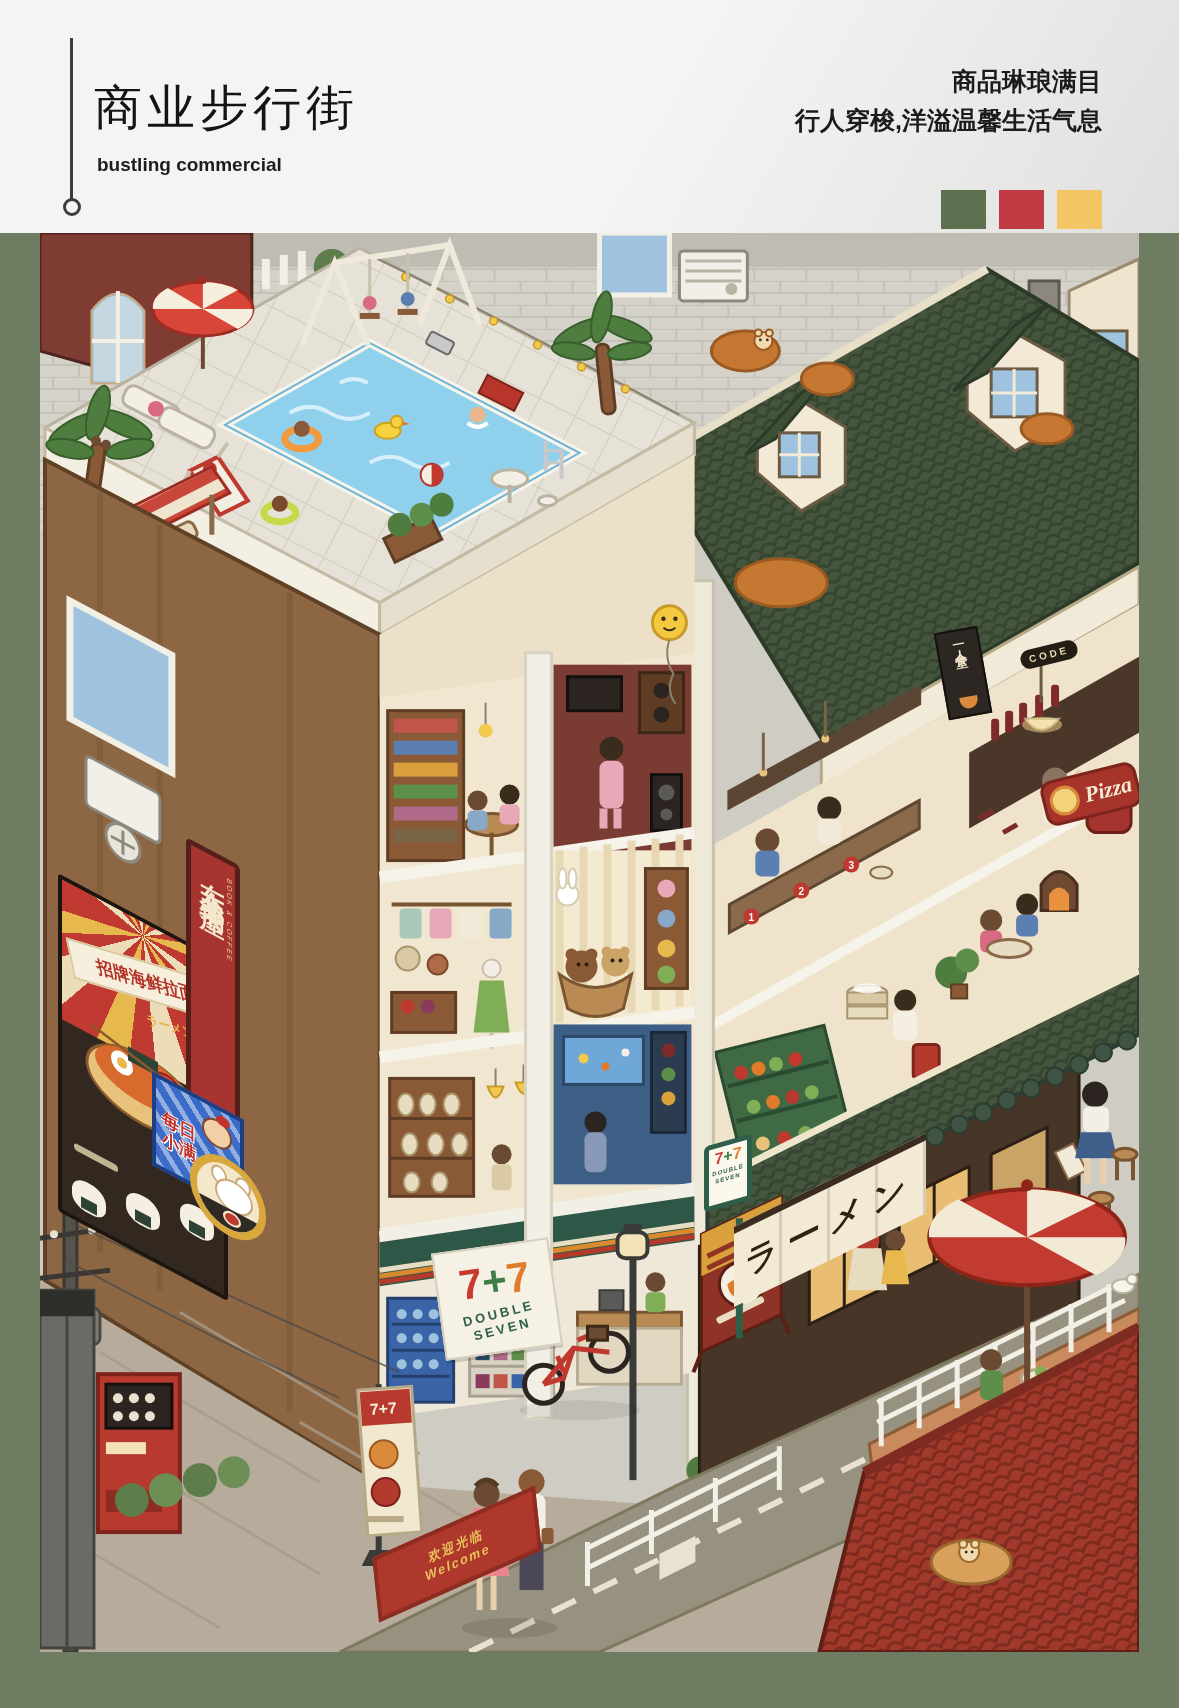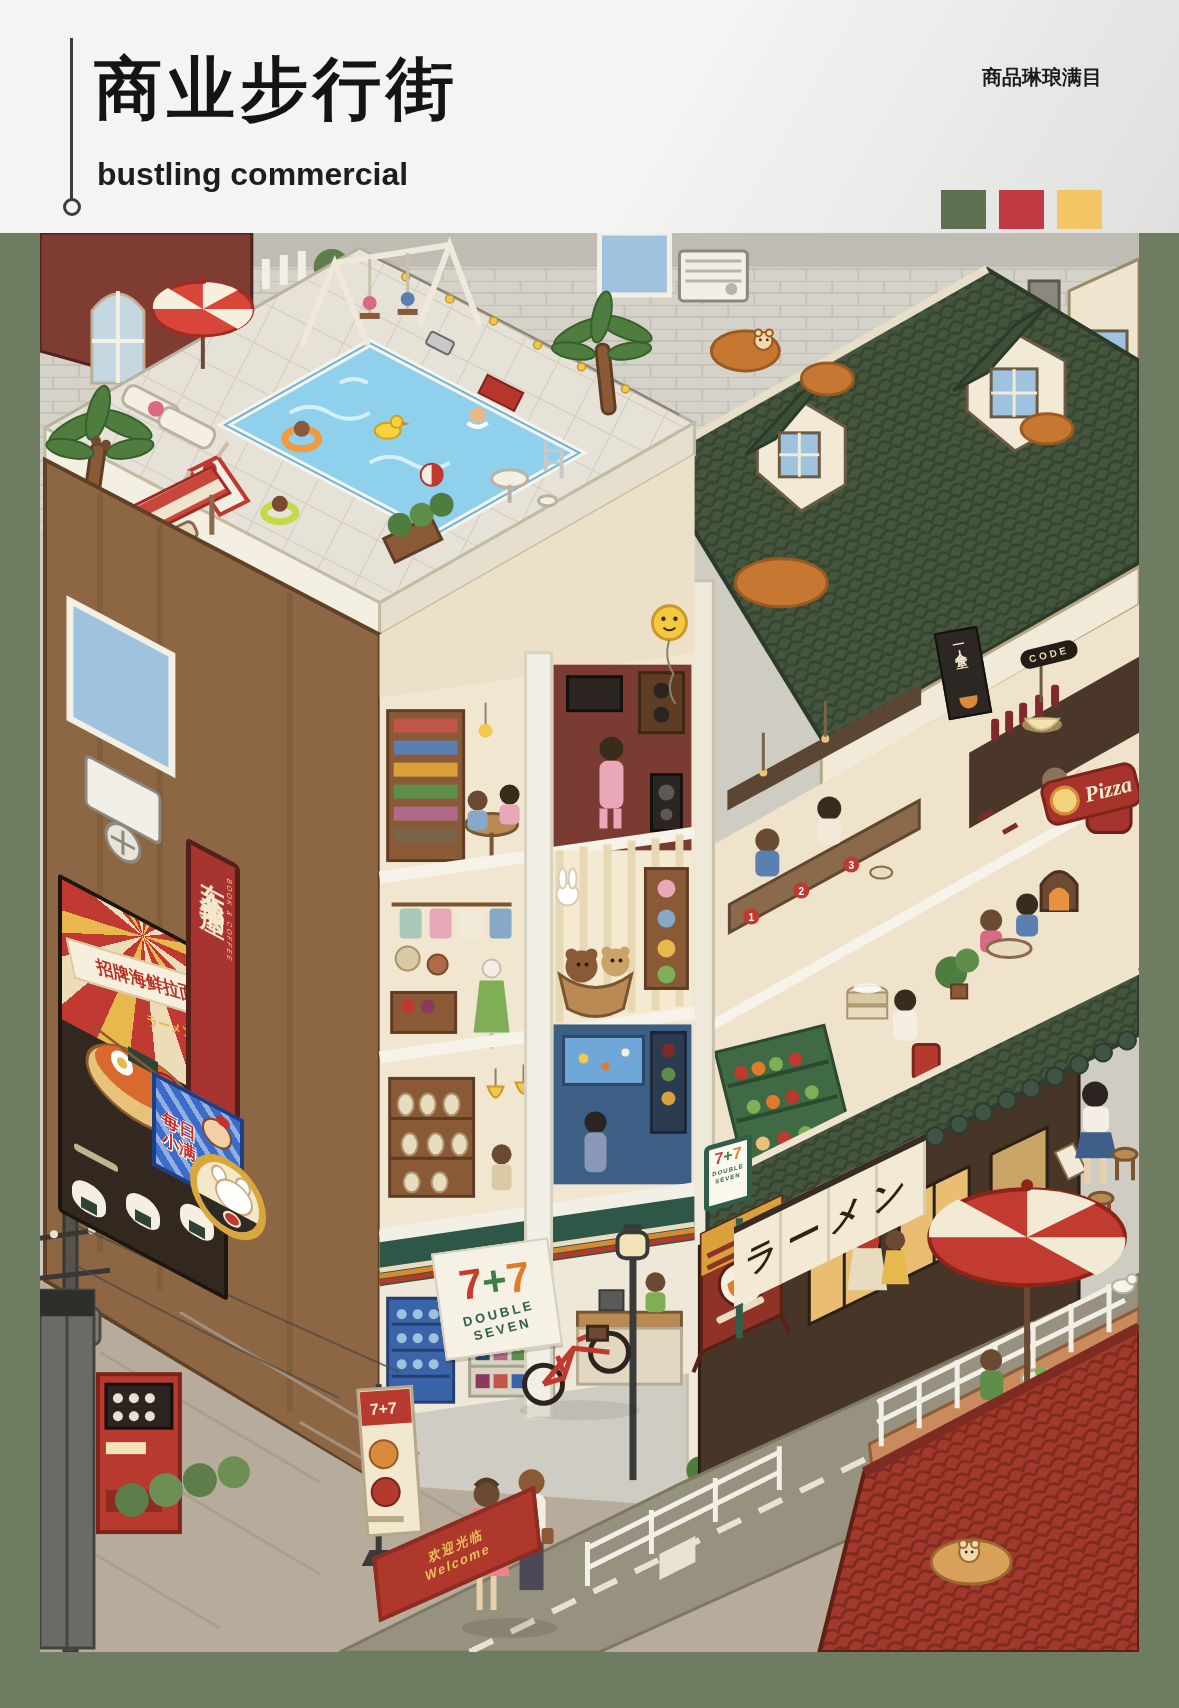--- a/index.html
+++ b/index.html
@@ -4,25 +4,25 @@
 <style>
   html,body{margin:0;padding:0;background:#6e7d61;}
   .page{position:relative;width:1179px;height:1708px;background:#6e7d61;overflow:hidden;
         font-family:"Liberation Sans",sans-serif;}
   
   .header{position:absolute;left:0;top:0;width:1179px;height:233px;
           background:linear-gradient(120deg,#f4f4f3 55%,#e9e9e7 80%,#dfdfdd);}
   .h-line{position:absolute;left:70px;top:38px;width:3px;height:162px;background:#3c3c3c;}
   .h-dot{position:absolute;left:63px;top:198px;width:12px;height:12px;border:3px solid #3c3c3c;
          border-radius:50%;background:#f4f4f3;}
-  .title{position:absolute;left:94px;top:44px;font-size:68px;font-weight:700;color:#141414;
+  .title{position:absolute;left:94px;top:76px;font-size:48px;font-weight:400;color:#141414;
          letter-spacing:5px;white-space:nowrap;}
-  .subtitle{position:absolute;left:97px;top:152px;font-size:32px;font-weight:700;color:#1d1d1d;
+  .subtitle{position:absolute;left:97px;top:152px;font-size:19px;font-weight:700;color:#1d1d1d;
             line-height:1.4;}
-  .tagline{position:absolute;right:77px;top:62px;text-align:right;font-size:20px;font-weight:700;
+  .tagline{position:absolute;right:77px;top:62px;text-align:right;font-size:25px;font-weight:700;
            color:#1b1b1b;line-height:1.55;}
   .swatches{position:absolute;right:77px;top:190px;display:flex;gap:13px;}
   .sw{width:45px;height:39px;}
   .sw.g{background:#5d7150;} .sw.r{background:#bf3a42;} .sw.y{background:#f3c564;}
   
   .art{position:absolute;left:40px;top:233px;width:1099px;height:1419px;background:#cfccc3;overflow:hidden;}
   .art svg{position:absolute;left:0;top:0;}
   .ov{position:absolute;box-sizing:border-box;}
   
   .poster{left:18px;top:640px;width:170px;height:338px;transform:skewY(28deg);transform-origin:0 0;
@@ -105,20 +105,21 @@
 
   <div class="header">
     <div class="h-line"></div>
     <div class="h-dot"></div>
     <div class="title">商业步行街</div>
     <div class="subtitle">
       <div>bustling commercial</div>
     </div>
     <div class="tagline">
       <div>商品琳琅满目</div>
+      <div>行人穿梭,洋溢温馨生活气息</div>
     </div>
     <div class="swatches">
       <div class="sw g"></div>
       <div class="sw r"></div>
       <div class="sw y"></div>
     </div>
   </div>
 
   <div class="art">
 

